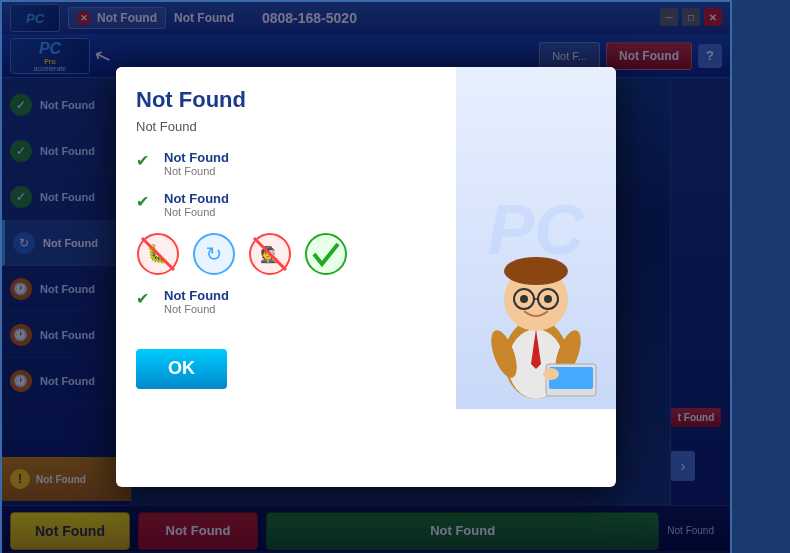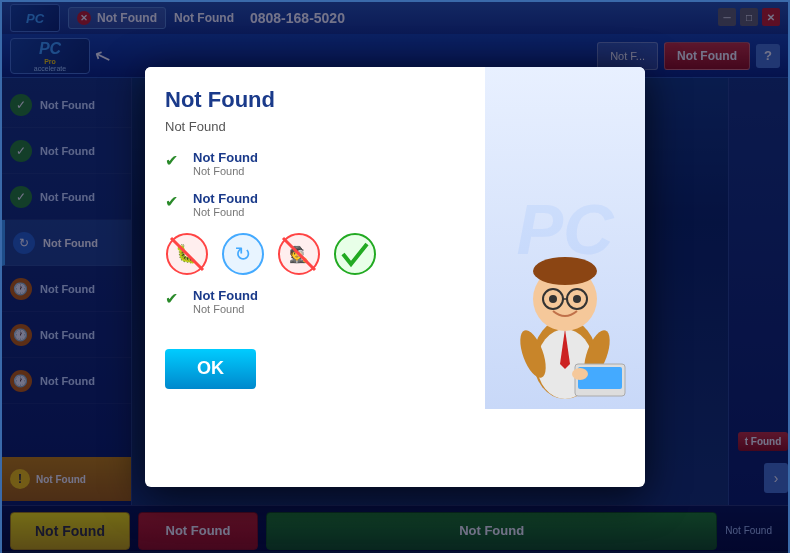--- a/index.html
+++ b/index.html
@@ -6,21 +6,21 @@
     body {
       width: 790px;
       height: 553px;
       overflow: hidden;
       font-family: Arial, sans-serif;
       background: #1a3a6e;
     }
 
     
     .main-window {
-      width: 790px;
+      width: 732px;
       height: 553px;
       background: linear-gradient(180deg, #1a4a8a 0%, #0d2a5e 40%, #1a3a6e 100%);
       position: relative;
       border: 2px solid #3a6aaa;
     }
 
     
     .titlebar {
       height: 32px;
       background: linear-gradient(180deg, #2a5aaa 0%, #1a3a8a 100%);
@@ -72,21 +72,21 @@
     }
     .title-text {
       color: #ffffff;
       font-size: 12px;
       font-weight: bold;
     }
     .phone-text {
       color: #ffffff;
       font-size: 14px;
       font-weight: bold;
-      margin-left: 8px;
+      margin-left: 20px;
     }
     .titlebar-controls {
       position: absolute;
       right: 8px;
       top: 6px;
       display: flex;
       gap: 4px;
     }
     .tb-btn {
       width: 18px;
@@ -266,23 +266,23 @@
       white-space: nowrap;
     }
 
     
     .right-panel {
       width: 60px;
       background: linear-gradient(180deg, #1a3a7a, #0d2260);
       border-left: 1px solid #2a4a8a;
       display: flex;
       flex-direction: column;
-      align-items: flex-end;
+      align-items: flex-start;
       padding-top: 8px;
-      gap: 4px;
+      gap: 16px;
     }
     .right-found-label {
       writing-mode: horizontal-tb;
       background: linear-gradient(180deg, #cc3333, #991111);
       color: white;
       font-size: 10px;
       font-weight: bold;
       padding: 4px 6px;
       border-radius: 3px;
       text-align: center;

